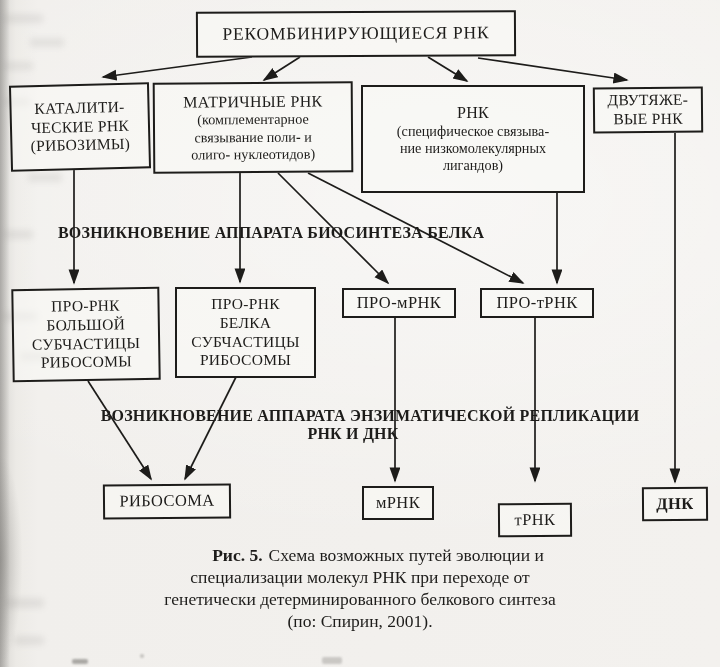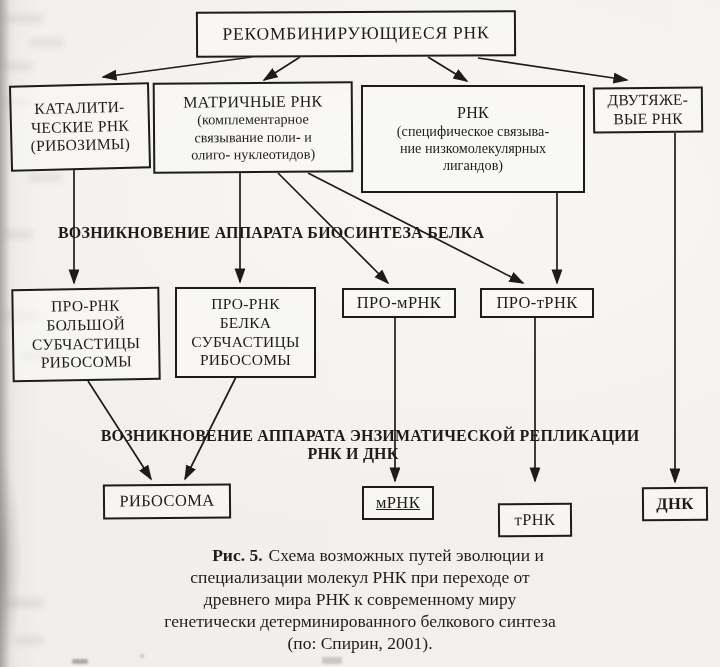--- a/index.html
+++ b/index.html
@@ -19,21 +19,21 @@
   .box{position:absolute;border:2px solid #1d1c1a;background:rgba(250,249,246,.55);
     display:flex;flex-direction:column;justify-content:center;align-items:center;
     text-align:center;line-height:1.22;}
   .box span{display:block;white-space:nowrap;}
   .t{font-size:15.5px;letter-spacing:.3px;}
   .tb{font-size:16px;letter-spacing:.3px;}
   .s{font-size:14.2px;}
   .big{font-size:17.5px;letter-spacing:.8px;}
   .mid{font-size:16.5px;letter-spacing:.4px;}
   .stage{position:absolute;font-weight:700;font-size:16px;letter-spacing:.2px;white-space:nowrap;}
-  .stage2{position:absolute;text-align:center;font-weight:700;font-size:16px;letter-spacing:.2px;margin-top:20px;}
+  .stage2{position:absolute;text-align:center;font-weight:700;font-size:16px;letter-spacing:.2px;}
   .caption{position:absolute;left:85px;top:544px;width:550px;text-align:center;
     font-size:17.5px;line-height:22px;}
   .cap-label{font-weight:700;margin-right:6px;margin-left:36px;}
   .speck{position:absolute;background:#55534f;opacity:.45;filter:blur(1px);border-radius:2px;}
 </style>
 </head>
 <body>
 
 <div class="page">
 
@@ -130,33 +130,32 @@
   </div>
 
   <div class="stage2" style="left:85px;top:407px;width:570px;">
     <div>ВОЗНИКНОВЕНИЕ АППАРАТА ЭНЗИМАТИЧЕСКОЙ РЕПЛИКАЦИИ</div>
     <div style="margin-right:34px;">РНК И ДНК</div>
   </div>
 
   <div class="box" style="left:103px;top:484px;width:124px;height:31px;transform:rotate(-.5deg);">
     <span class="mid">РИБОСОМА</span>
   </div>
-  <div class="box" style="left:362px;top:486px;width:68px;height:30px;text-decoration:underline;">
+  <div class="box" style="left:362px;top:486px;width:68px;height:30px;">
     <span class="mid">мРНК</span>
   </div>
   <div class="box" style="left:498px;top:486px;width:70px;height:30px;transform:rotate(-.4deg);margin-top:17px;">
     <span class="mid">тРНК</span>
   </div>
   <div class="box" style="left:642px;top:487px;width:62px;height:30px;transform:rotate(-.4deg);font-weight:bold;">
     <span class="mid">ДНК</span>
   </div>
 
   <div class="caption">
     <div>
       <span class="cap-label">Рис. 5.</span><span>Схема возможных путей эволюции и</span>
     </div>
     <div>специализации молекул РНК при переходе от</div>
-    <div>древнего мира РНК к современному миру</div>
     <div>генетически детерминированного белкового синтеза</div>
     <div>(по: Спирин, 2001).</div>
   </div>
 
 </div>
 
 </body></html>

